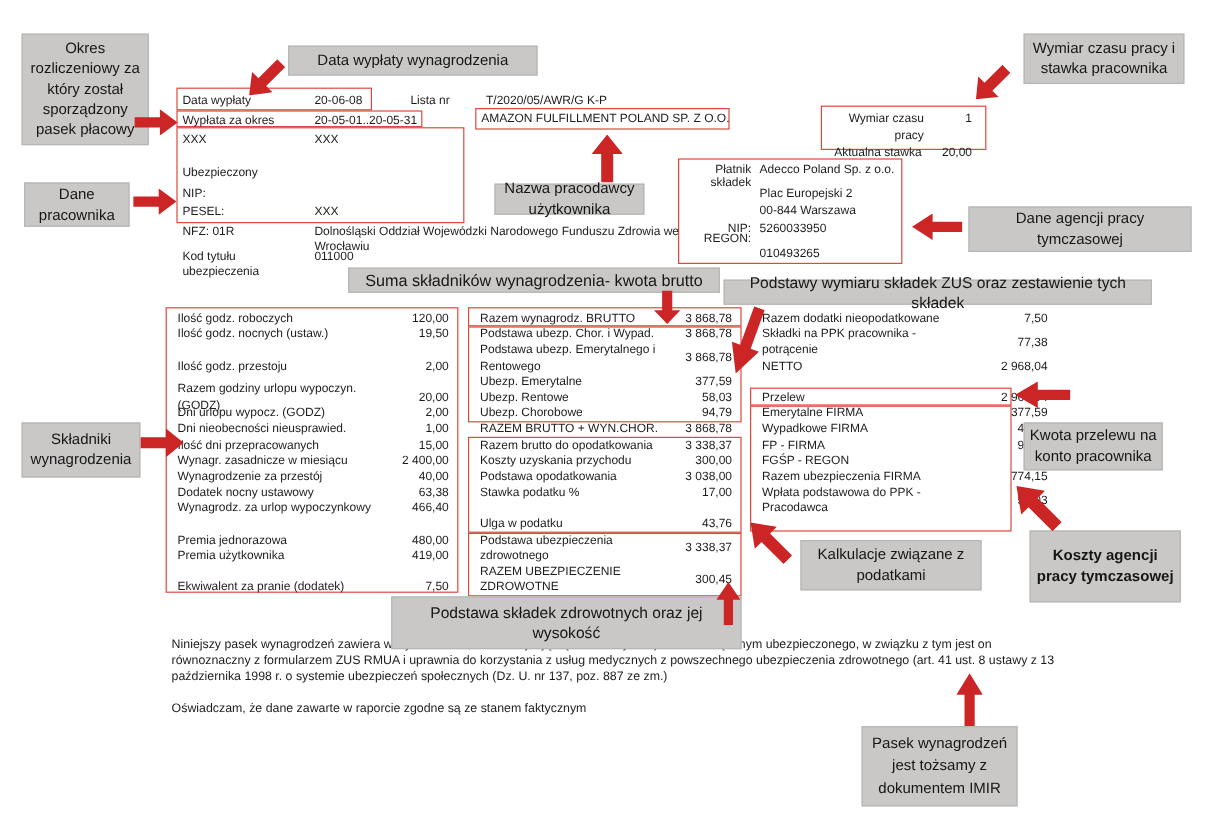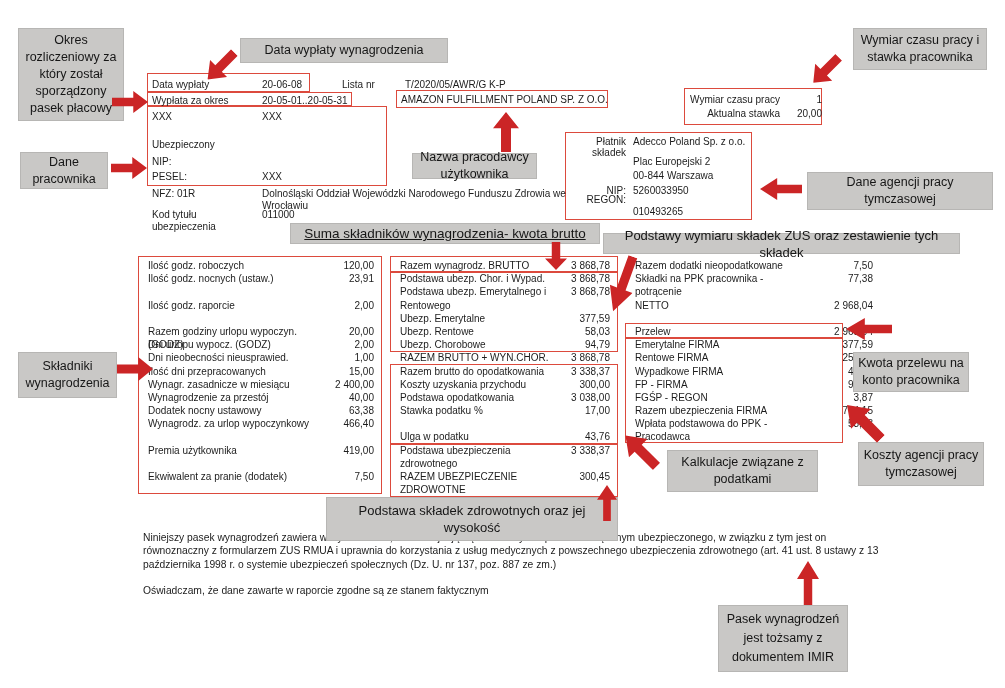--- a/index.html
+++ b/index.html
@@ -11,26 +11,26 @@
     position: absolute; background: #c9c8c6; border: 1px solid #b7b6b4;
     color: #161616; display: flex; align-items: center; justify-content: center;
     text-align: center; font-size: 12.5px; line-height: 17px; z-index: 6; padding: 2px 4px;
   }
   .cA { left: 18px;  top: 28px;  width: 106px; height: 93px; }
   .cB { left: 240px; top: 38px;  width: 208px; height: 25px; }
   .cC { left: 853px; top: 28px;  width: 134px; height: 42px; }
   .cD { left: 20px;  top: 152px; width: 88px;  height: 37px; }
   .cE { left: 412px; top: 153px; width: 125px; height: 26px; }
   .cF { left: 807px; top: 172px; width: 186px; height: 38px; }
-  .cG { left: 290px; top: 223px; width: 310px; height: 21px; font-size: 13.5px; text-decoration: underline; }
+  .cG { left: 290px; top: 223px; width: 310px; height: 21px; font-size: 13.5px; }
   .cH { left: 603px; top: 233px; width: 357px; height: 21px; font-size: 13px; }
   .cI { left: 18px;  top: 352px; width: 99px;  height: 46px; }
   .cJ { left: 853px; top: 352px; width: 116px; height: 40px; }
   .cK { left: 667px; top: 450px; width: 151px; height: 42px; }
-  .cL { left: 858px; top: 442px; width: 126px; height: 44px; }
+  .cL { left: 858px; top: 442px; width: 126px; height: 60px; font-weight: bold; }
   .cM { left: 326px; top: 497px; width: 292px; height: 44px; font-size: 13px; }
   .cN { left: 718px; top: 605px; width: 130px; height: 67px; line-height: 19px; }
 
   
   .arrow { position: absolute; z-index: 7; }
   .arrow svg { display: block; width: 100%; height: 100%; }
   .aDataWyplaty { left: 202px; top: 54px;  width: 38px; height: 24px; transform: rotate(135deg); }
   .aOkres       { left: 112px; top: 91px;  width: 36px; height: 22px; }
   .aDanePrac    { left: 111px; top: 157px; width: 36px; height: 22px; }
   .aNazwaPrac   { left: 486px; top: 119px; width: 40px; height: 26px; transform: rotate(-90deg); }
@@ -63,28 +63,28 @@
 
   
   .t { position: absolute; font-size: 10px; line-height: 12px; color: #1c1c1c; z-index: 3; white-space: nowrap; }
   .wrap { white-space: normal; }
 
   
   .col { position: absolute; font-size: 10px; color: #1c1c1c; z-index: 3; }
   .colL { left: 138px; top: 259px; width: 244px; }
   .colM { left: 390px; top: 259px; width: 228px; }
   .colR { left: 625px; top: 259px; width: 256px; }
-  .row { display: flex; justify-content: space-between; align-items: flex-start; height: 13.2px; line-height: 13.2px; padding: 0 8px 0 10px; }
+  .row { display: flex; justify-content: space-between; align-items: center; height: 13.2px; line-height: 13.2px; padding: 0 8px 0 10px; }
   .row.two { height: 26.4px; }
   .row.spacer { height: 13.2px; }
   .lab { white-space: normal; max-width: 165px; }
   .val { text-align: right; white-space: nowrap; }
 
   
-  .wrow { display: flex; justify-content: flex-end; font-size: 10px; line-height: 14px; color: #1c1c1c; padding-right: 0; }
+  .wrow { display: flex; justify-content: flex-end; font-size: 10px; line-height: 14px; color: #1c1c1c; padding-right: 12px; }
   .wlab { text-align: right; }
   .wval { width: 42px; text-align: right; }
   #wymiarBox { position: absolute; left: 684px; top: 88px; width: 138px; height: 37px; padding-top: 5px; z-index: 3; }
 
   
   .plab { position: absolute; font-size: 10px; line-height: 11px; color: #1c1c1c; width: 58px; text-align: right; z-index: 3; }
 
   
   .para { position: absolute; font-size: 10.3px; line-height: 13.3px; color: #1c1c1c; z-index: 3; }
 </style>
@@ -231,25 +231,25 @@
   <span class="plab" style="left:568px;top:194px">REGON:</span>
   <span class="t" style="left:633px;top:206px">010493265</span>
 
   <div class="col colL" id="colLeft">
       <div class="row">
         <span class="lab">Ilość godz. roboczych</span>
         <span class="val">120,00</span>
       </div>
       <div class="row">
         <span class="lab">Ilość godz. nocnych (ustaw.)</span>
-        <span class="val">23,91</span>
-      </div>
-      <div class="row spacer"></div>
-      <div class="row">
-        <span class="lab">Ilość godz. raporcie</span>
+        <span class="val">19,50</span>
+      </div>
+      <div class="row spacer"></div>
+      <div class="row">
+        <span class="lab">Ilość godz. przestoju</span>
         <span class="val">2,00</span>
       </div>
       <div class="row spacer"></div>
       <div class="row">
         <span class="lab">Razem godziny urlopu wypoczyn. (GODZ)</span>
         <span class="val">20,00</span>
       </div>
       <div class="row">
         <span class="lab">Dni urlopu wypocz. (GODZ)</span>
         <span class="val">2,00</span>
@@ -272,20 +272,24 @@
       </div>
       <div class="row">
         <span class="lab">Dodatek nocny ustawowy</span>
         <span class="val">63,38</span>
       </div>
       <div class="row">
         <span class="lab">Wynagrodz. za urlop wypoczynkowy</span>
         <span class="val">466,40</span>
       </div>
       <div class="row spacer"></div>
+      <div class="row">
+        <span class="lab">Premia jednorazowa</span>
+        <span class="val">480,00</span>
+      </div>
       <div class="row">
         <span class="lab">Premia użytkownika</span>
         <span class="val">419,00</span>
       </div>
       <div class="row spacer"></div>
       <div class="row">
         <span class="lab">Ekwiwalent za pranie (dodatek)</span>
         <span class="val">7,50</span>
       </div>
     </div>
@@ -364,24 +368,20 @@
       <div class="row spacer"></div>
       <div class="row">
         <span class="lab">Przelew</span>
         <span class="val">2 968,04</span>
       </div>
       <div class="row">
         <span class="lab">Emerytalne FIRMA</span>
         <span class="val">377,59</span>
       </div>
       <div class="row">
-        <span class="lab">Rentowe FIRMA</span>
-        <span class="val">251,47</span>
-      </div>
-      <div class="row">
         <span class="lab">Wypadkowe FIRMA</span>
         <span class="val">46,43</span>
       </div>
       <div class="row">
         <span class="lab">FP - FIRMA</span>
         <span class="val">94,79</span>
       </div>
       <div class="row">
         <span class="lab">FGŚP - REGON</span>
         <span class="val">3,87</span>

